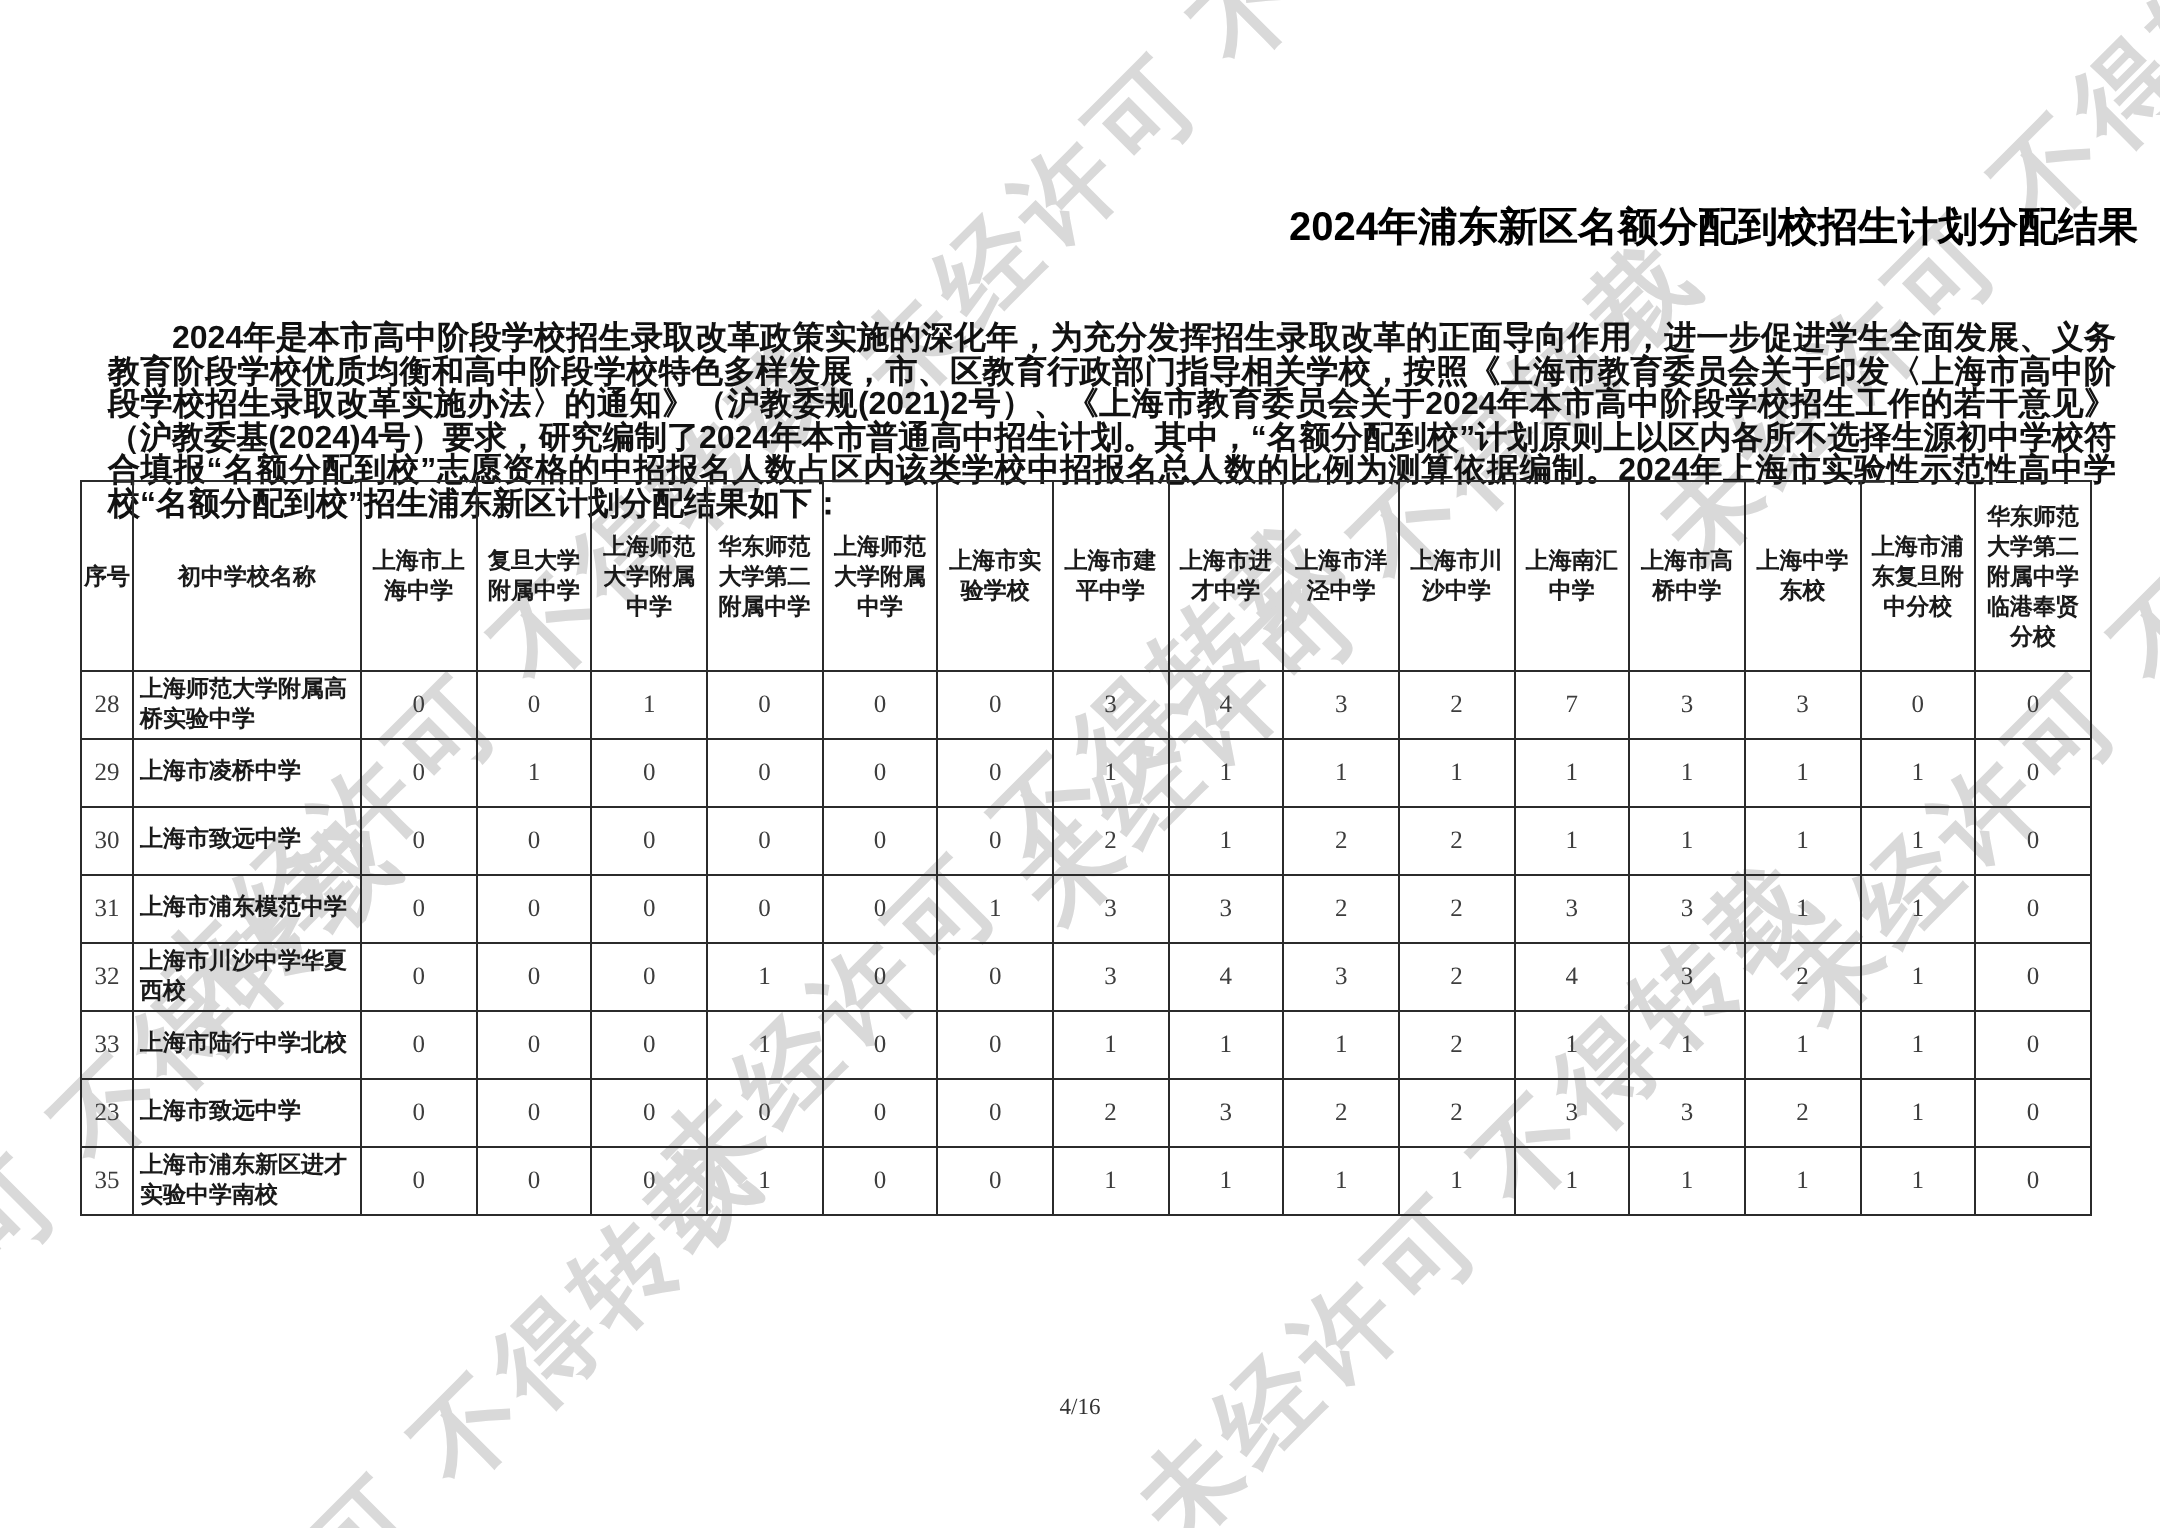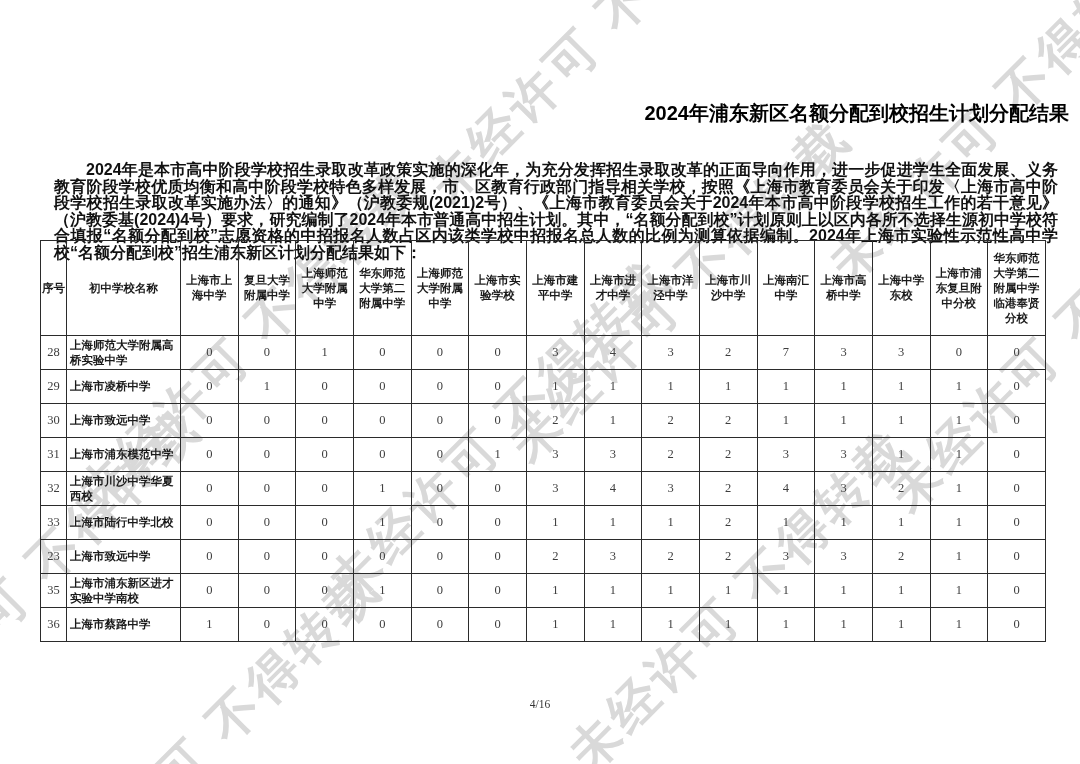--- a/index.html
+++ b/index.html
@@ -264,36 +264,17 @@
           <td class="value-cell">1</td>
           <td class="value-cell">1</td>
           <td class="value-cell">1</td>
           <td class="value-cell">1</td>
           <td class="value-cell">1</td>
           <td class="value-cell">1</td>
           <td class="value-cell">1</td>
           <td class="value-cell">1</td>
           <td class="value-cell">0</td>
         </tr>
-        <tr>
-          <td class="serial-cell">36</td>
-          <td class="school-name-cell">上海市蔡路中学</td>
-          <td class="value-cell">1</td>
-          <td class="value-cell">0</td>
-          <td class="value-cell">0</td>
-          <td class="value-cell">0</td>
-          <td class="value-cell">0</td>
-          <td class="value-cell">0</td>
-          <td class="value-cell">1</td>
-          <td class="value-cell">1</td>
-          <td class="value-cell">1</td>
-          <td class="value-cell">1</td>
-          <td class="value-cell">1</td>
-          <td class="value-cell">1</td>
-          <td class="value-cell">1</td>
-          <td class="value-cell">1</td>
-          <td class="value-cell">0</td>
-        </tr>
       </tbody>
   </table>
 
   <div id="page-number">4/16</div>
 </div>
 
 </body></html>

